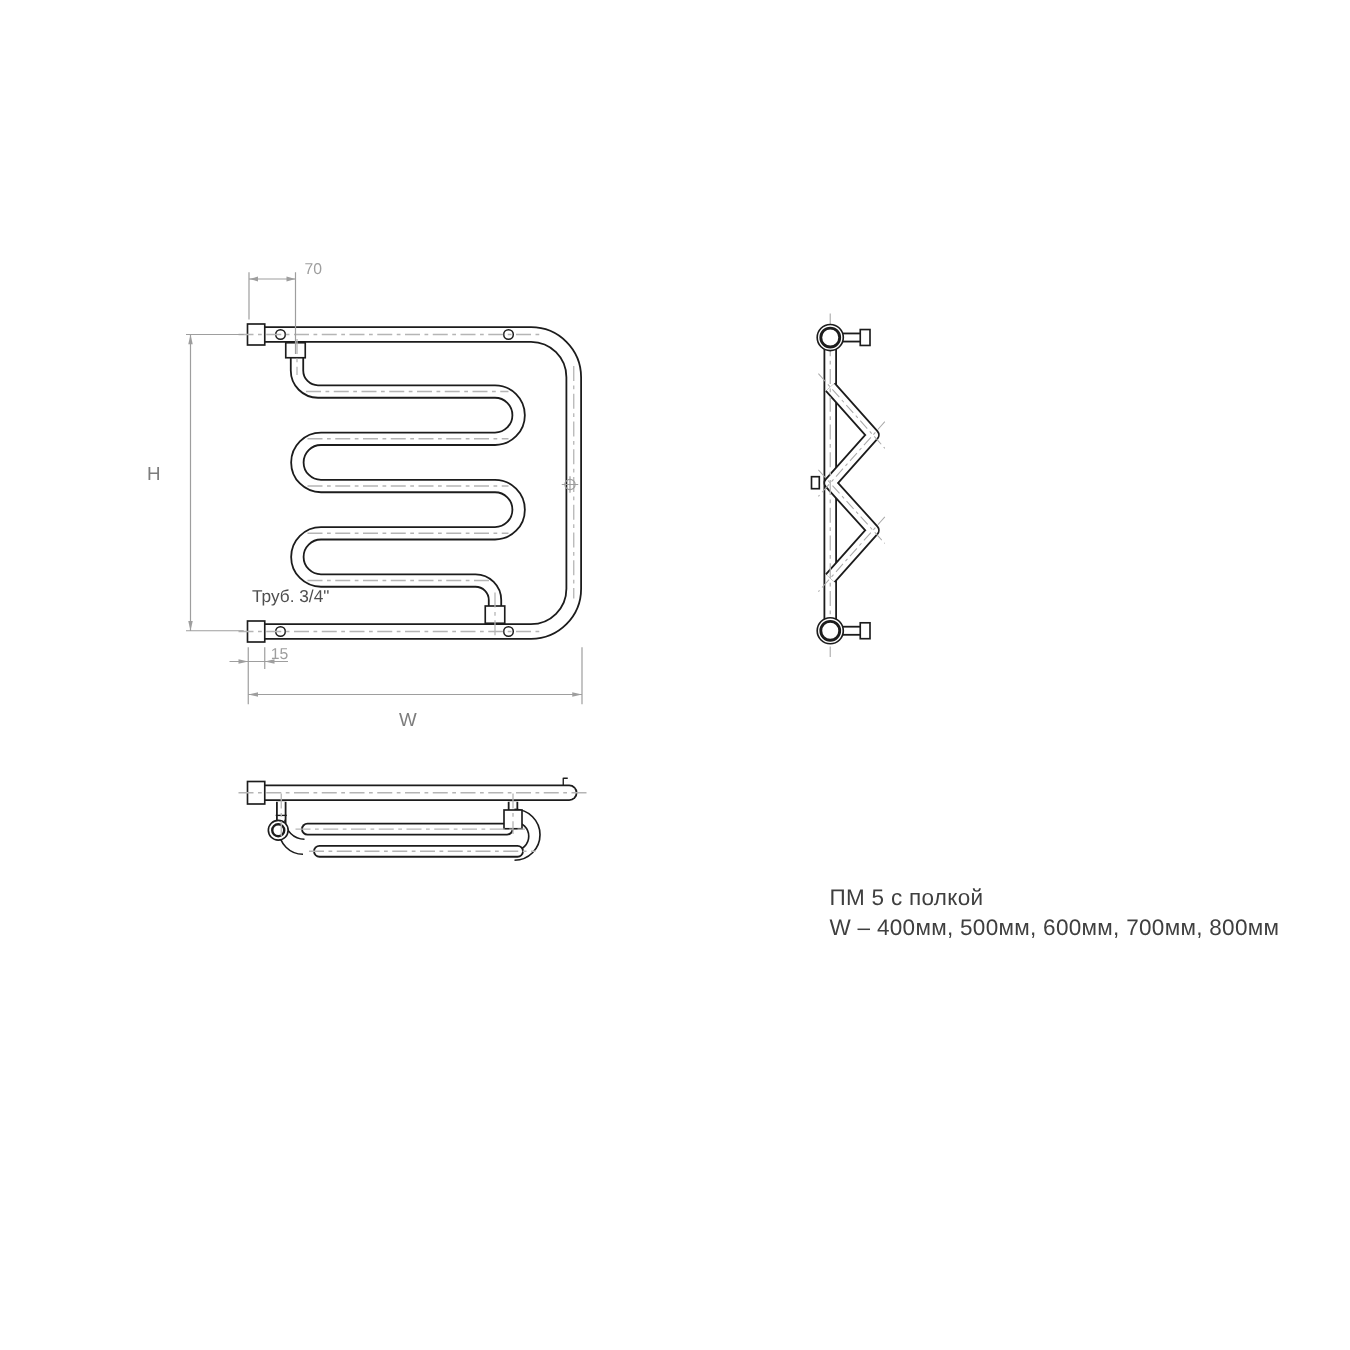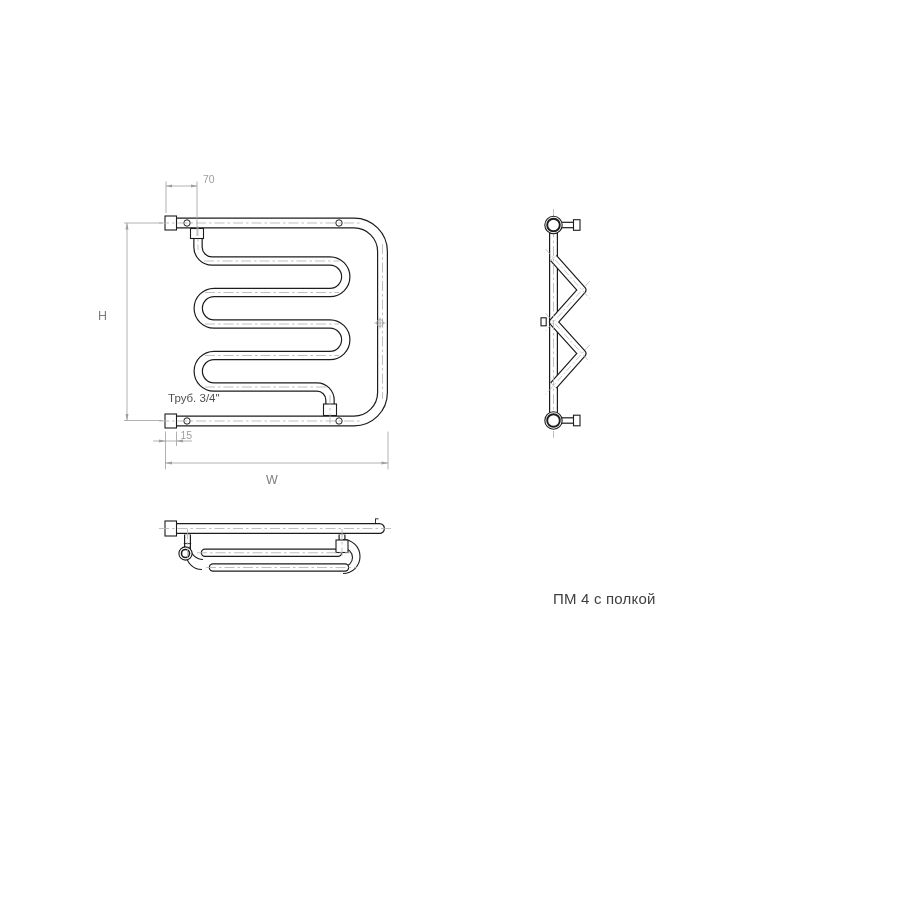--- a/index.html
+++ b/index.html
@@ -168,16 +168,17 @@
       <path class="cl" d="M159,528.5 H391"></path>
       <path class="cl" d="M197,552.75 H350"></path>
       <path class="cl" d="M206,567.5 H357"></path>
       <path class="cl" d="M187.5,529 V559"></path>
       <path class="cl" d="M342,529 V556"></path>
     </g>
   </g>
 </svg>
 
 <div class="spec-block">
-  <div>ПМ 4 с полкой</div>
+  <div>ПМ 5 с полкой</div>
+  <div>W – 400мм, 500мм, 600мм, 700мм, 800мм</div>
 </div>
 
 </div>
 
 </body></html>

